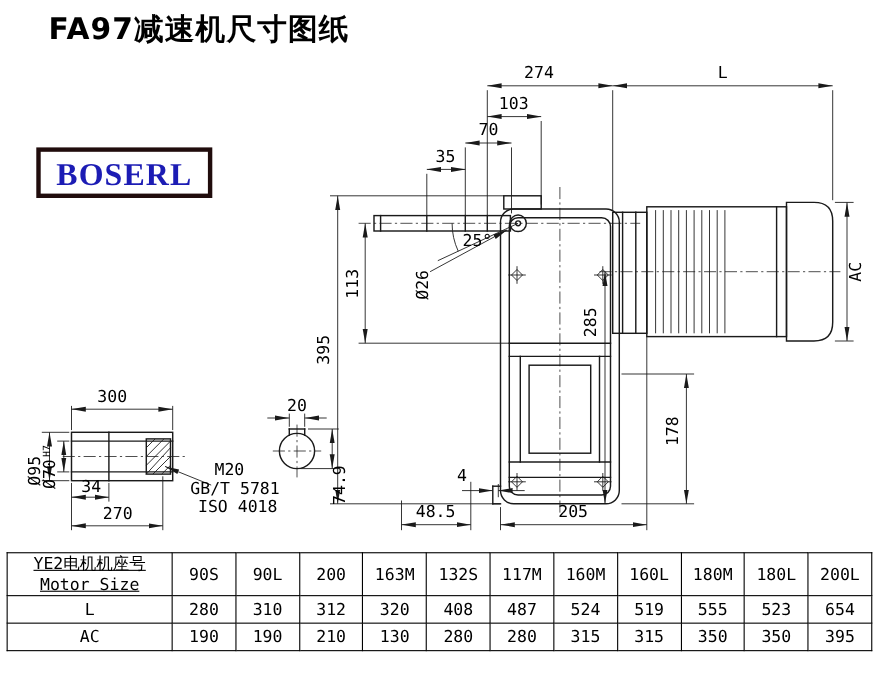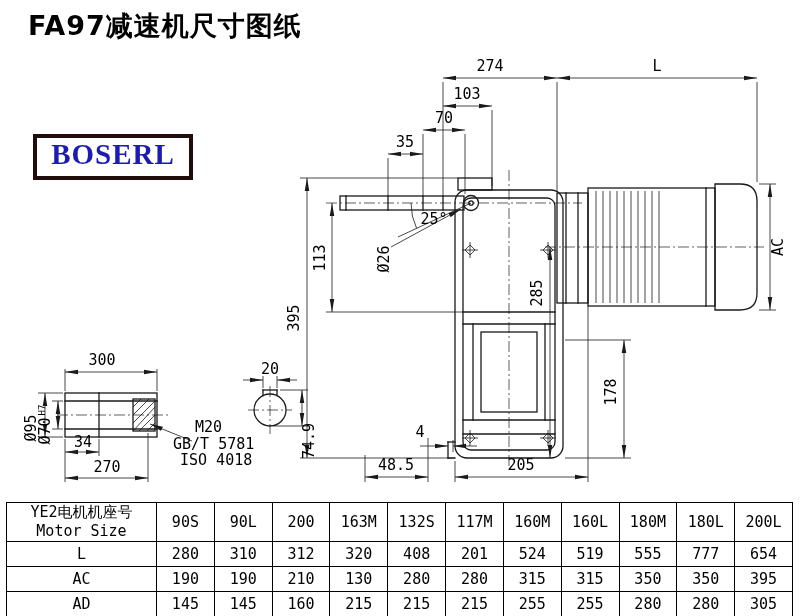--- a/index.html
+++ b/index.html
@@ -1,40 +1,40 @@
 <!DOCTYPE html>
 <html><head>
 <meta charset="utf-8">
 <style>
   html,body{margin:0;padding:0;}
   body{width:800px;height:616px;background:#fff;overflow:hidden;position:relative;
        font-family:"DejaVu Sans","Liberation Sans",sans-serif;}
   .sheet{position:absolute;inset:0;background:#fff;}
-  .title{position:absolute;left:28px;top:8px;margin:0;font-size:27px;font-weight:bold;
+  .title{position:absolute;left:44px;top:8px;margin:0;font-size:27px;font-weight:bold;
          color:#000;letter-spacing:1px;font-family:"DejaVu Sans","Liberation Sans",sans-serif;}
   .logo{position:absolute;left:33px;top:134px;width:152px;height:38px;border:4px solid #200c0c;
-        background:#fff;display:flex;align-items:flex-start;justify-content:center;}
+        background:#fff;display:flex;align-items:flex-end;justify-content:center;}
   .logo span{font-family:"Liberation Serif","DejaVu Serif",serif;font-weight:bold;
              font-size:29px;color:#1c1cb4;letter-spacing:1px;}
   svg.draw{position:absolute;left:0;top:0;}
   g.out{stroke:#1a1a1a;stroke-width:1.3;fill:none;stroke-linecap:square;}
   g.thin{stroke:#1a1a1a;stroke-width:0.8;fill:none;}
   g.cl{stroke:#1a1a1a;stroke-width:0.7;fill:none;stroke-dasharray:11 3 2 3;}
   g.dim line, g.dim path{stroke:#1a1a1a;stroke-width:0.8;fill:none;}
   svg text{font-family:"DejaVu Sans Mono","Liberation Mono",monospace;font-size:15px;
            fill:#000;stroke:none;}
   svg text.sup{font-size:9px;}
   .mid{text-anchor:middle;}
   table.dim-table{position:absolute;left:6px;top:502px;width:787px;border-collapse:collapse;
         table-layout:fixed;font-family:"DejaVu Sans Mono","Liberation Mono",monospace;
         font-size:15px;color:#000;background:#fff;}
   table.dim-table td{border:1px solid #000;text-align:center;vertical-align:middle;
         padding:0;height:24px;white-space:nowrap;overflow:hidden;}
   table.dim-table tr.hdr td{height:38px;}
-  table.dim-table td .l1,table.dim-table td .l2{line-height:19px;}
+  table.dim-table td .l1,table.dim-table td .l2{line-height:19px;text-decoration:underline;}
 </style>
 </head>
 <body>
 
 <div class="sheet">
 
   <h1 class="title">FA97减速机尺寸图纸</h1>
 
   <div class="logo">
     <span>BOSERL</span>
@@ -256,51 +256,37 @@
         <td>180L</td>
         <td>200L</td>
       </tr>
       <tr>
         <td>L</td>
         <td>280</td>
         <td>310</td>
         <td>312</td>
         <td>320</td>
         <td>408</td>
-        <td>201</td>
+        <td>487</td>
         <td>524</td>
         <td>519</td>
         <td>555</td>
-        <td>777</td>
+        <td>523</td>
         <td>654</td>
       </tr>
       <tr>
         <td>AC</td>
         <td>190</td>
         <td>190</td>
         <td>210</td>
         <td>130</td>
         <td>280</td>
         <td>280</td>
         <td>315</td>
         <td>315</td>
         <td>350</td>
         <td>350</td>
         <td>395</td>
       </tr>
-      <tr>
-        <td>AD</td>
-        <td>145</td>
-        <td>145</td>
-        <td>160</td>
-        <td>215</td>
-        <td>215</td>
-        <td>215</td>
-        <td>255</td>
-        <td>255</td>
-        <td>280</td>
-        <td>280</td>
-        <td>305</td>
-      </tr>
     </tbody>
   </table>
 
 </div>
 
 </body></html>

